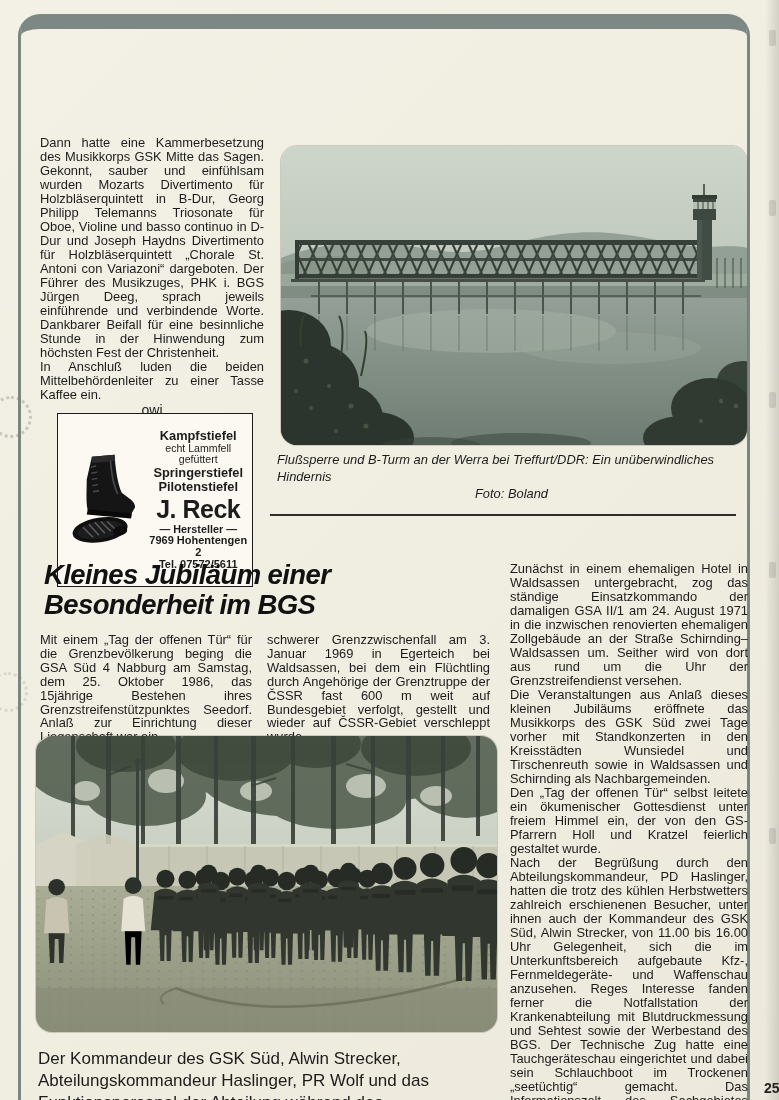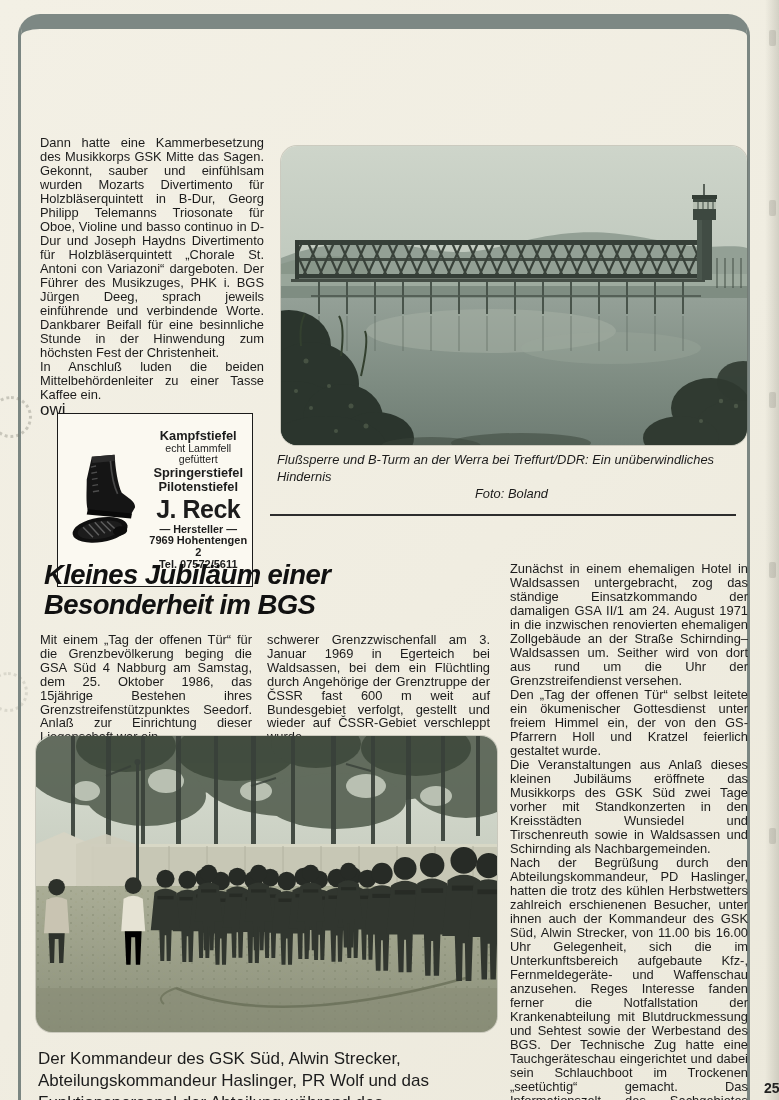--- a/index.html
+++ b/index.html
@@ -21,21 +21,21 @@
   .edge-mark{position:absolute;right:3px;width:7px;height:16px;background:rgba(120,120,108,.22);border-radius:2px;}
   .smudge{position:absolute;border-radius:50%;border:3px dotted rgba(125,125,112,.35);}
   .smudge.s1{left:-10px;top:396px;width:36px;height:36px;}
   .smudge.s2{left:-12px;top:672px;width:34px;height:34px;opacity:.55;}
 
   .intro{
     position:absolute;left:40px;top:136px;width:224px;
     font-size:12.9px;line-height:14px;text-align:justify;hyphens:auto;
   }
   .intro p{margin:0;}
-  .byline{text-align:left;font-size:17px;margin-top:1px;}
+  .byline{text-align:center;font-size:14px;margin-top:1px;}
 
   .ad{
     position:absolute;left:57px;top:413px;width:196px;height:174px;
     background:#fbf9f1;border:1.5px solid #1b1b1b;box-sizing:border-box;
     display:flex;align-items:center;padding:4px 3px;
   }
   .ad .boot{width:46%;height:100%;}
   .ad .ad-text{width:54%;text-align:center;line-height:1.08;}
   .ad .a-bold{font-weight:bold;font-size:12.8px;}
   .ad .a-small{font-size:10.6px;}
@@ -220,22 +220,22 @@
 Besonderheit im BGS</h1>
 <div class="artcol c1">
   <p>Mit einem „Tag der offenen Tür“ für die Grenzbevölkerung beging die GSA Süd 4 Nabburg am Samstag, dem 25. Oktober 1986, das 15jährige Bestehen ihres Grenzstreifenstützpunktes Seedorf. Anlaß zur Einrichtung dieser Liegenschaft war ein</p>
 </div>
 <div class="artcol c2">
   <p>schwerer Grenzzwischenfall am 3. Januar 1969 in Egerteich bei Waldsassen, bei dem ein Flüchtling durch Angehörige der Grenztruppe der ČSSR fast 600 m weit auf Bundesgebiet verfolgt, gestellt und wieder auf ČSSR-Gebiet verschleppt wurde.</p>
 </div>
 
 <div class="rightcol">
   <p>Zunächst in einem ehemaligen Hotel in Waldsassen untergebracht, zog das ständige Einsatzkommando der damaligen GSA II/1 am 24. August 1971 in die inzwischen renovierten ehemaligen Zollgebäude an der Straße Schirnding–Waldsassen um. Seither wird von dort aus rund um die Uhr der Grenzstreifendienst versehen.</p>
+  <p>Die Veranstaltungen aus Anlaß dieses kleinen Jubiläums eröffnete das Musikkorps des GSK Süd zwei Tage vorher mit Standkonzerten in den Kreisstädten Wunsiedel und Tirschenreuth sowie in Waldsassen und Schirnding als Nachbargemeinden.</p>
   <p>Den „Tag der offenen Tür“ selbst leitete ein ökumenischer Gottesdienst unter freiem Himmel ein, der von den GS-Pfarrern Holl und Kratzel feierlich gestaltet wurde.</p>
-  <p>Die Veranstaltungen aus Anlaß dieses kleinen Jubiläums eröffnete das Musikkorps des GSK Süd zwei Tage vorher mit Standkonzerten in den Kreisstädten Wunsiedel und Tirschenreuth sowie in Waldsassen und Schirnding als Nachbargemeinden.</p>
   <p>Nach der Begrüßung durch den Abteilungskommandeur, PD Haslinger, hatten die trotz des kühlen Herbstwetters zahlreich erschienenen Besucher, unter ihnen auch der Kommandeur des GSK Süd, Alwin Strecker, von 11.00 bis 16.00 Uhr Gelegenheit, sich die im Unterkunftsbereich aufgebaute Kfz-, Fernmeldegeräte- und Waffenschau anzusehen. Reges Interesse fanden ferner die Notfallstation der Krankenabteilung mit Blutdruckmessung und Sehtest sowie der Werbestand des BGS. Der Technische Zug hatte eine Tauchgeräteschau eingerichtet und dabei sein Schlauchboot im Trockenen „seetüchtig“ gemacht. Das Informationszelt des Sachgebietes Sicherheit/Grenze mit Video- und Diavorführungen zum Thema DDR- und ČSSR-Grenze war ebenfalls gut</p>
 </div>
 
 <div class="photo photo-bottom">
   <svg viewBox="0 0 461 296" preserveAspectRatio="none">
     <defs>
       <linearGradient id="sky2" x1="0" y1="0" x2="0" y2="1">
         <stop offset="0" stop-color="#dadfd3"></stop>
           <stop offset="1" stop-color="#c9cfc2"></stop>
       </linearGradient>

